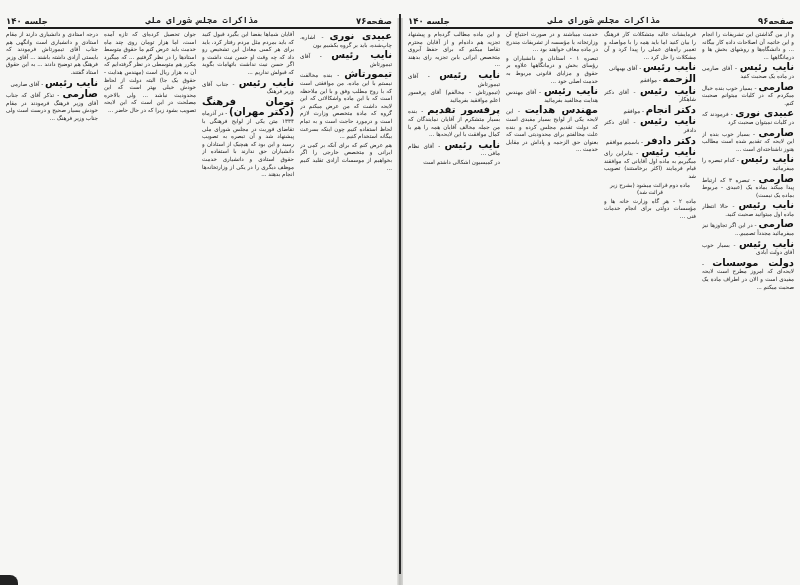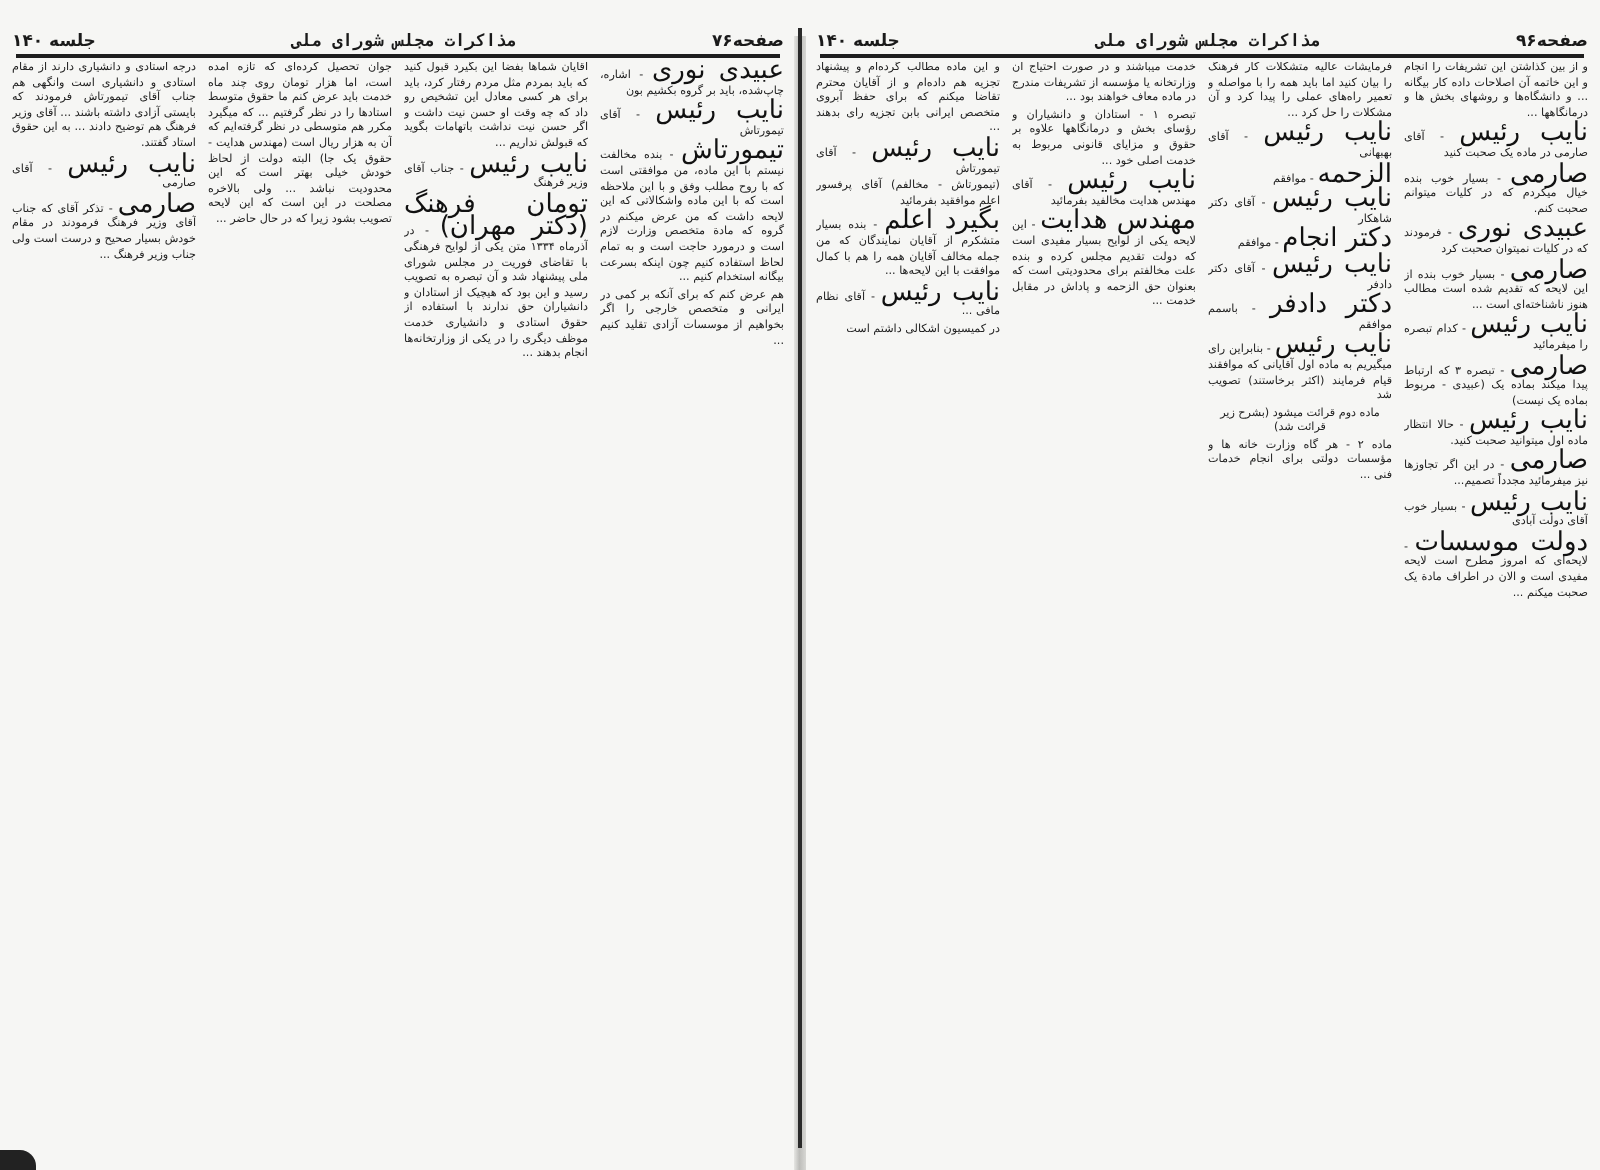--- a/index.html
+++ b/index.html
@@ -15,21 +15,21 @@
   .header { position: absolute; top: 12px; left: 6px; right: 6px; height: 14px;
     display: flex; justify-content: space-between; align-items: flex-end; direction: rtl;
     font-size: 8.5px; font-weight: bold; }
   .header .title { font-size: 8.5px; font-family: Liberation Mono, monospace; }
   .rule { position: absolute; top: 27px; left: 8px; right: 8px; height: 1.5px; background: #1e1e1e; }
   .cols { position: absolute; top: 31px; left: 6px; right: 6px; bottom: 20px;
     display: flex; flex-direction: row-reverse; gap: 6px; }
   .col { flex: 1; direction: rtl; text-align: justify; font-size: 5.6px; line-height: 7.6px;
     overflow: hidden; color: #222; }
   .col p { margin-bottom: 1px; }
-  .speaker { font-weight: normal; font-size: 13px; line-height: 9px; display: inline; color: #111; }
+  .speaker { font-weight: bold; font-size: 10px; line-height: 9px; display: inline; color: #111; }
   .center { text-align: center; }
   .blot { position: absolute; left: 0; bottom: 0; width: 18px; height: 10px; background: #222; border-radius: 0 8px 0 0; }
 </style>
 </head>
 <body>
 
 <div class="spread">
 
   <div class="page left">
     <div class="header">
@@ -101,19 +101,19 @@
       <div class="col">
         <p><span>خدمت میباشند و در صورت احتیاج آن وزارتخانه یا مؤسسه از تشریفات مندرج در ماده معاف خواهند بود ...</span></p>
         <p><span>تبصره ۱ - استادان و دانشیاران و رؤسای بخش و درمانگاهها علاوه بر حقوق و مزایای قانونی مربوط به خدمت اصلی خود ...</span></p>
         <p><span class="speaker">نایب رئیس</span> <span>- آقای مهندس هدایت مخالفید بفرمائید</span></p>
         <p><span class="speaker">مهندس هدایت</span> <span>- این لایحه یکی از لوایح بسیار مفیدی است که دولت تقدیم مجلس کرده و بنده علت مخالفتم برای محدودیتی است که بعنوان حق الزحمه و پاداش در مقابل خدمت ...</span></p>
       </div>
       <div class="col">
         <p><span>و این ماده مطالب گرده‌ام و پیشنهاد تجزیه هم داده‌ام و از آقایان محترم تقاضا میکنم که برای حفظ آبروی متخصص ایرانی بابن تجزیه رای بدهند ...</span></p>
         <p><span class="speaker">نایب رئیس</span> <span>- آقای تیمورتاش</span></p>
         <p><span>(تیمورتاش - مخالفم) آقای پرفسور اعلم موافقید بفرمائید</span></p>
-        <p><span class="speaker">بگیرد اعلم</span> <span>- بنده بسیار متشکرم از آقایان نمایندگان که من جمله مخالف آقایان همه را هم با کمال موافقت با این لایحه‌ها ...</span></p>
+        <p><span class="speaker">پرفسور تقدیم</span> <span>- بنده بسیار متشکرم از آقایان نمایندگان که من جمله مخالف آقایان همه را هم با کمال موافقت با این لایحه‌ها ...</span></p>
         <p><span class="speaker">نایب رئیس</span> <span>- آقای نظام مافی ...</span></p>
         <p><span>در کمیسیون اشکالی داشتم است</span></p>
       </div>
     </div>
   </div>
 </div>
 
 </body></html>

